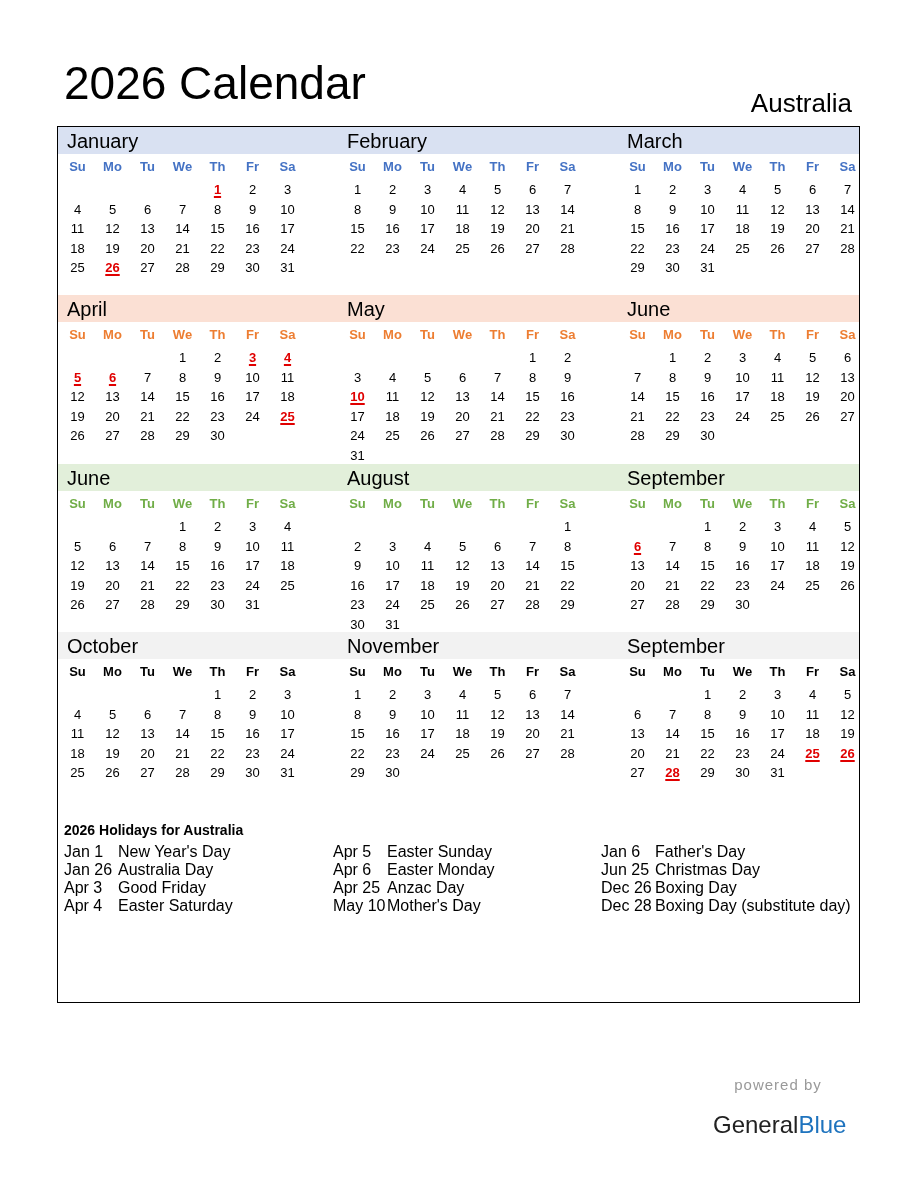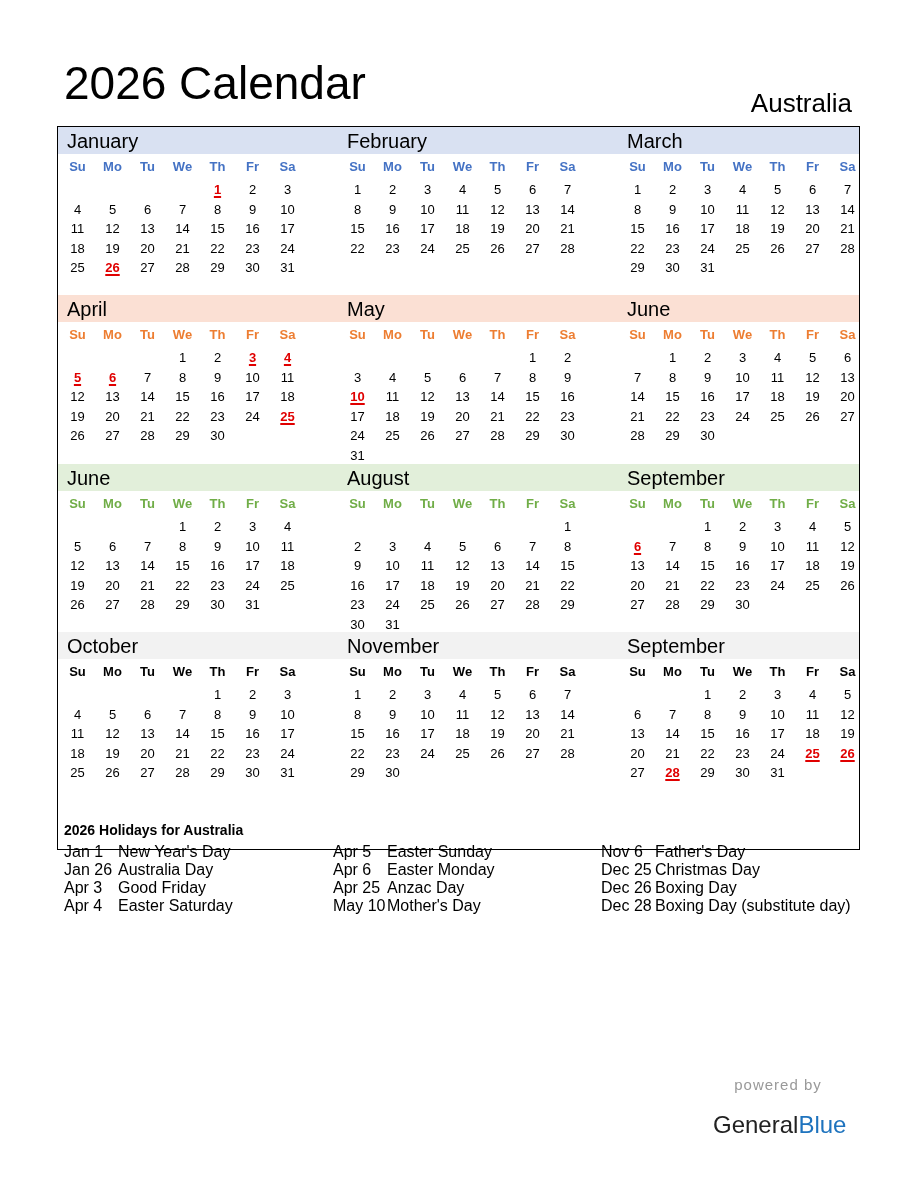--- a/index.html
+++ b/index.html
@@ -1,19 +1,19 @@
 <!DOCTYPE html>
 <html><head>
 <meta charset="utf-8">
 <style>
   html, body { margin: 0; padding: 0; background: #ffffff; }
   body { width: 918px; height: 1188px; position: relative; font-family: "Liberation Sans", sans-serif; color: #000; overflow: hidden; }
   .title { position: absolute; left: 64px; top: 56px; font-size: 46px; line-height: 54px; font-weight: normal; }
   .country { position: absolute; right: 66px; top: 88px; font-size: 26px; line-height: 30px; }
-  .cal { position: absolute; left: 57px; top: 126px; width: 803px; height: 724px; border: 1px solid #000; box-sizing: border-box; }
+  .cal { position: absolute; left: 57px; top: 126px; width: 803px; height: 877px; border: 1px solid #000; box-sizing: border-box; }
   .qrow { position: absolute; left: 0; width: 801px; height: 168px; }
   .qband { position: absolute; left: 0; top: 0; width: 801px; height: 27px; }
   .month { position: absolute; top: 0; width: 267px; height: 168px; }
   .mname { position: absolute; left: 7px; top: 1px; font-size: 20px; line-height: 26px; }
   .dow { position: absolute; top: 31px; left: 0; width: 245px; display: flex; }
   .dow span { width: 35px; text-align: center; font-size: 13px; font-weight: bold; line-height: 18px; }
   .grid { position: absolute; top: 53px; left: 0; width: 245px; display: grid; grid-template-columns: repeat(7, 35px); grid-auto-rows: 19.5px; }
   .grid span { text-align: center; font-size: 13px; line-height: 19.5px; }
   .grid span.hol { color: #e00000; font-weight: bold; text-decoration: underline; text-decoration-thickness: 2px; text-underline-offset: 2px; }
   .hol-title { position: absolute; left: 64px; top: 822px; font-size: 14px; font-weight: bold; }
@@ -643,25 +643,25 @@
         <span class="hol-date">Apr 25</span>
         <span>Anzac Day</span>
       </div>
       <div class="hol-item">
         <span class="hol-date">May 10</span>
         <span>Mother's Day</span>
       </div>
     </div>
     <div class="hol-col" style="left: 601px;">
       <div class="hol-item">
-        <span class="hol-date">Nov 6</span>
+        <span class="hol-date">Jan 6</span>
         <span>Father's Day</span>
       </div>
       <div class="hol-item">
-        <span class="hol-date">Dec 25</span>
+        <span class="hol-date">Jun 25</span>
         <span>Christmas Day</span>
       </div>
       <div class="hol-item">
         <span class="hol-date">Dec 26</span>
         <span>Boxing Day</span>
       </div>
       <div class="hol-item">
         <span class="hol-date">Dec 28</span>
         <span>Boxing Day (substitute day)</span>
       </div>

